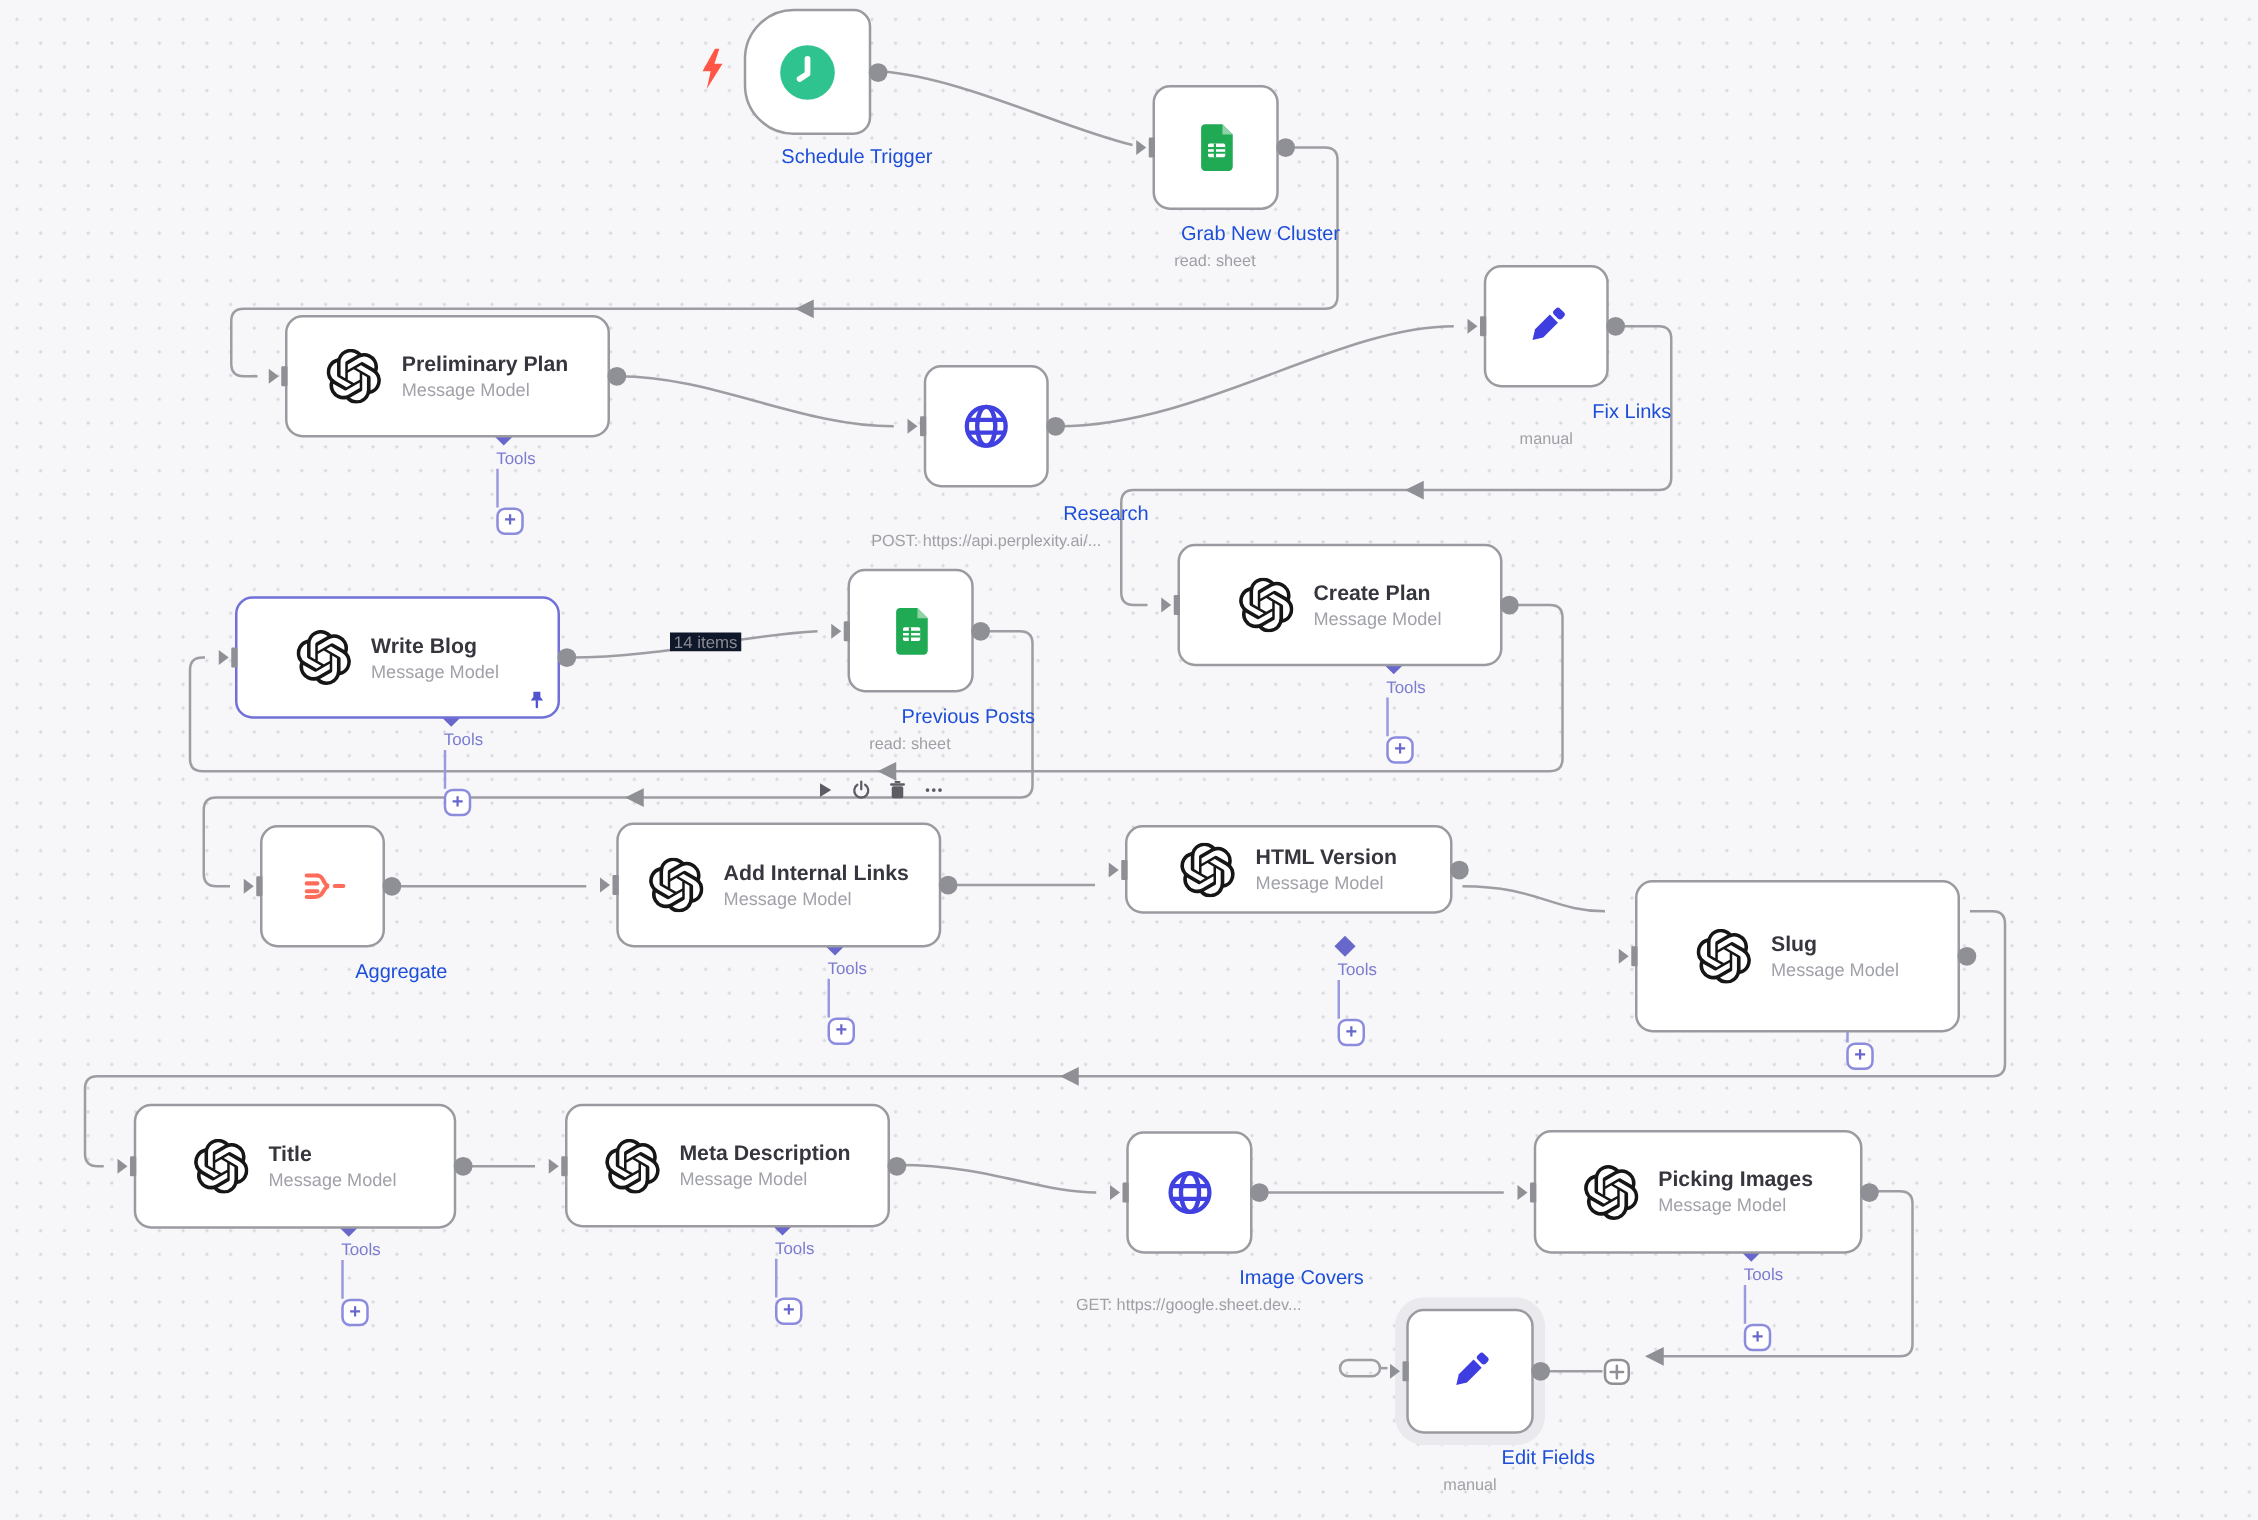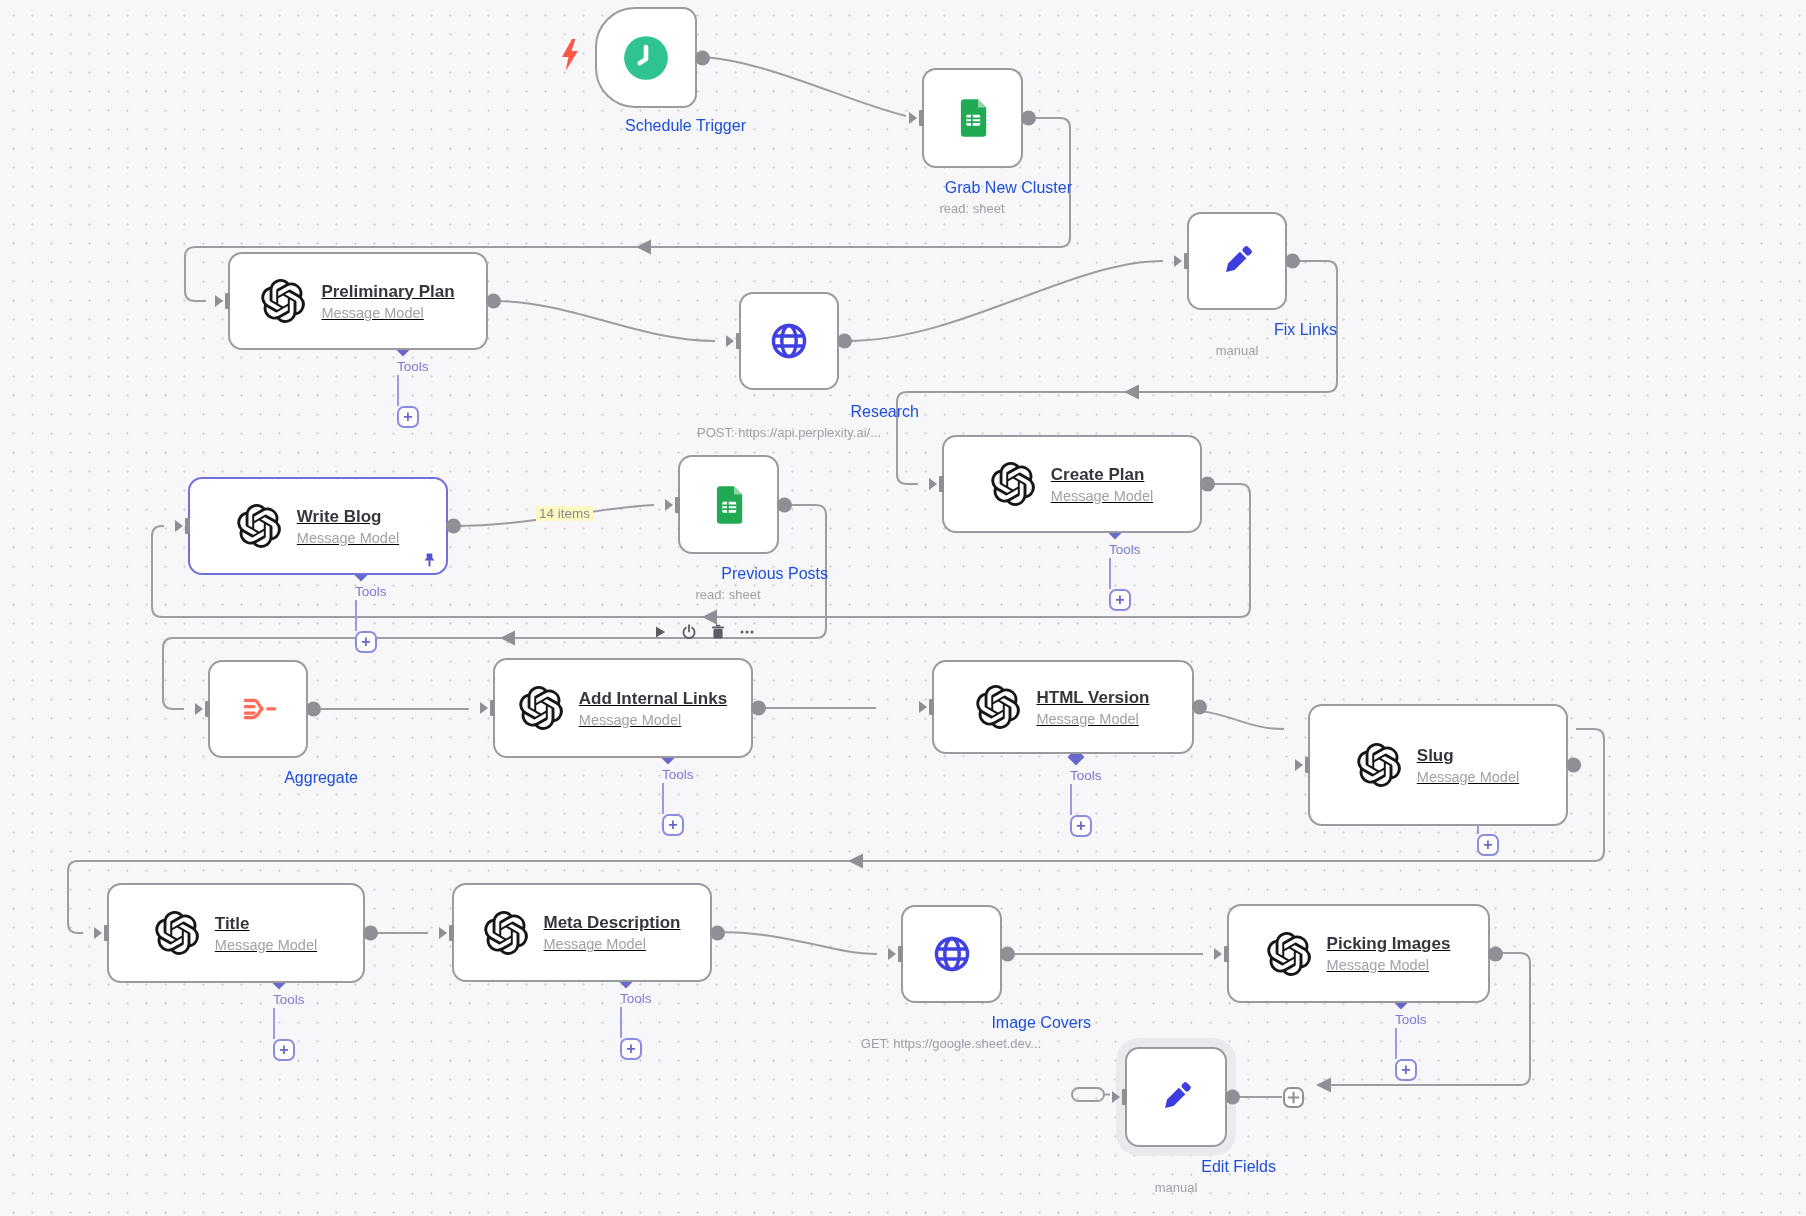--- a/index.html
+++ b/index.html
@@ -8,21 +8,21 @@
     font-family:"Liberation Sans",sans-serif;
     background-color:#f7f7f9;
     background-image:radial-gradient(#d7d7de 1.2px, transparent 1.3px);
     background-size:19px 19px;background-position:4px 6px;
   }
   .wires{position:absolute;left:0;top:0;z-index:1;}
   .node{
     position:absolute;background:#fff;border:2px solid #9a9aa1;border-radius:14px;
     box-sizing:border-box;z-index:3;display:flex;align-items:center;justify-content:center;
   }
-  .node.wide{justify-content:center;gap:16px;padding:0 14px;text-decoration:underline;}
+  .node.wide{justify-content:center;gap:16px;padding:0 14px;}
   .node.selected{border-color:#7070d8;justify-content:center;}
   .node.halo{box-shadow:0 0 0 9px #e9e9ee;}
   .node.trigger{border-radius:40px 14px 14px 40px;}
   .nicon{flex:0 0 auto;display:block;}
   .ntext{display:flex;flex-direction:column;gap:3px;min-width:0;}
   .ntitle{font-size:17px;font-weight:700;color:#36363e;white-space:nowrap;}
   .nsub{font-size:14.5px;color:#a0a1a9;white-space:nowrap;}
   .caption{position:absolute;z-index:2;text-align:center;}
   .cap-title{font-size:16px;font-weight:500;color:#1d4ed8;line-height:1.45;text-align:right;}
   .cap-sub{font-size:13px;color:#9fa0a6;line-height:1.5;}
@@ -33,21 +33,21 @@
   .port.in::after{content:"";position:absolute;right:0;top:0;width:5px;height:16px;background:#8f8f96;border-radius:1px;}
   .port.out{right:-15px;width:15px;height:15px;transform:translateY(-50%);background:#8f8f96;border-radius:50%;}
   .tools{position:absolute;width:80px;display:flex;flex-direction:column;z-index:2;}
   .tools .diamond{width:12px;height:12px;background:#6868cc;transform:rotate(45deg);flex:0 0 auto;}
   .tools .tlabel{font-size:13.5px;color:#7b7bd2;margin-top:5px;}
   .tools .tline{width:2px;height:31px;background:#9a9ade;margin-top:1px;}
   .tools .tplus{width:22px;height:22px;border:2px solid #8c8cde;border-radius:7px;background:#fff;
     box-sizing:border-box;color:#6868cc;font-size:16px;font-weight:700;line-height:17px;text-align:center;cursor:pointer;}
   .floatbar{position:absolute;z-index:4;display:flex;gap:13px;align-items:center;}
   .pin{position:absolute;right:9px;bottom:5px;}
-  .badge{position:absolute;z-index:4;background:#fef9c3;padding:0 3px;font-size:13.5px;color:#8a8a92;}
+  .badge{position:absolute;z-index:4;background:#0f172a;padding:0 3px;font-size:13.5px;color:#8a8a92;}
 </style>
 </head>
 <body>
 
 <svg width="0" height="0" style="position:absolute">
   <defs>
     <symbol id="i-openai" viewBox="0 0 24 24">
       <path fill="#161616" d="M22.2819 9.8211a5.9847 5.9847 0 0 0-.5157-4.9108 6.0462 6.0462 0 0 0-6.5098-2.9A6.0651 6.0651 0 0 0 4.9807 4.1818a5.9847 5.9847 0 0 0-3.9977 2.9 6.0462 6.0462 0 0 0 .7427 7.0966 5.98 5.98 0 0 0 .511 4.9107 6.051 6.051 0 0 0 6.5146 2.9001A5.9847 5.9847 0 0 0 13.2599 24a6.0557 6.0557 0 0 0 5.7718-4.2058 5.9894 5.9894 0 0 0 3.9977-2.9001 6.0557 6.0557 0 0 0-.7475-7.073zM13.2599 22.4313a4.4755 4.4755 0 0 1-2.8764-1.04l.1419-.0804 4.7783-2.7582a.7948.7948 0 0 0 .3927-.6813v-6.7369l2.02 1.1686a.071.071 0 0 1 .038.052v5.5826a4.504 4.504 0 0 1-4.4945 4.4944zm-9.6607-4.1254a4.4708 4.4708 0 0 1-.5346-3.0137l.142.0852 4.783 2.7582a.7712.7712 0 0 0 .7806 0l5.8428-3.3685v2.3324a.0804.0804 0 0 1-.0332.0615L9.74 19.9502a4.4992 4.4992 0 0 1-6.1408-1.6464zM2.3408 7.8956a4.485 4.485 0 0 1 2.3655-1.9728V11.6a.7664.7664 0 0 0 .3879.6765l5.8144 3.3543-2.0201 1.1685a.0757.0757 0 0 1-.071 0l-4.8303-2.7865A4.504 4.504 0 0 1 2.3408 7.8956zm16.5963 3.8558L13.1038 8.364 15.1192 7.2a.0757.0757 0 0 1 .071 0l4.8303 2.7913a4.4944 4.4944 0 0 1-.6765 8.1042v-5.6772a.79.79 0 0 0-.407-.667zm2.0107-3.0231l-.142-.0852-4.7735-2.7818a.7759.7759 0 0 0-.7854 0L9.409 9.2297V6.8974a.0662.0662 0 0 1 .0284-.0615l4.8303-2.7866a4.4992 4.4992 0 0 1 6.6802 4.66zM8.3065 12.863l-2.02-1.1638a.0804.0804 0 0 1-.038-.0567V6.0742a4.4992 4.4992 0 0 1 7.3757-3.4537l-.142.0805L8.704 5.459a.7948.7948 0 0 0-.3927.6813zm1.0976-2.3654l2.602-1.4998 2.6069 1.4998v2.9994l-2.5974 1.4997-2.6067-1.4997Z"></path>
     </symbol>
     <symbol id="i-sheets" viewBox="0 0 40 40">
@@ -303,21 +303,21 @@
   <span class="port in"></span>
   <span class="port out"></span>
 </div>
 <div class="tools" style="left:662px;top:750px">
   <div class="diamond"></div>
   <div class="tlabel">Tools</div>
   <div class="tline"></div>
   <div class="tplus">+</div>
 </div>
 
-<div class="node wide" style="left:932px;top:660px;width:262px;height:94px">
+<div class="node wide" style="left:900px;top:660px;width:262px;height:71px">
   <svg class="nicon" width="44" height="44">
       <use href="#i-openai"></use>
     </svg>
   <div class="ntext">
       <div class="ntitle">HTML Version</div>
   <div class="nsub">Message Model</div>
     </div>
   <span class="port in"></span>
   <span class="port out"></span>
 </div>

